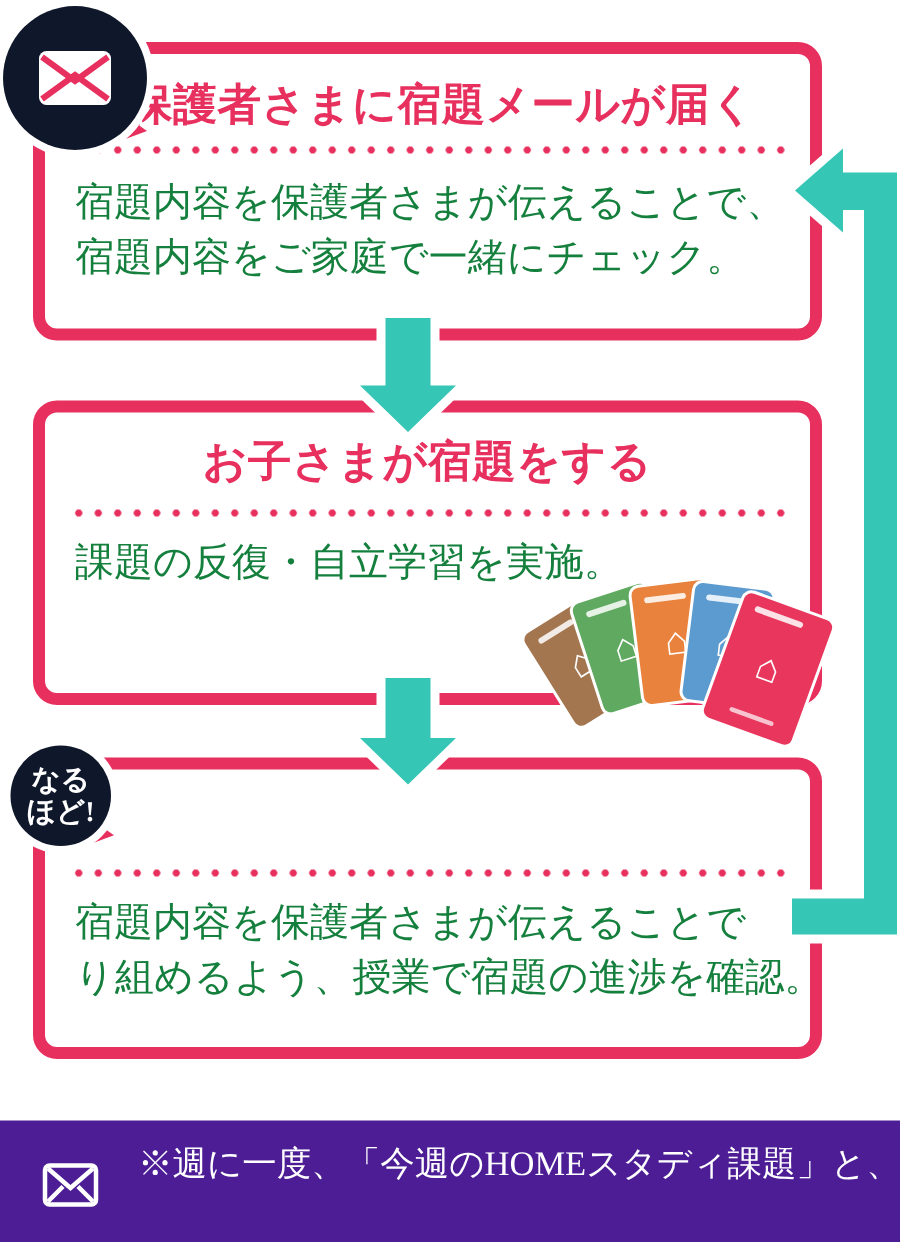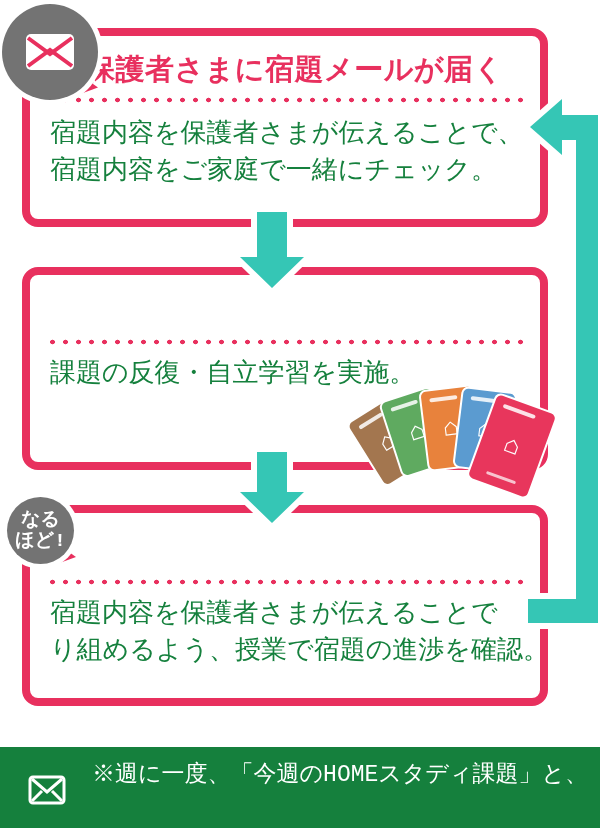--- a/index.html
+++ b/index.html
@@ -1,19 +1,19 @@
 <!DOCTYPE html>
 <html><head>
 <meta charset="utf-8">
 <style>
   html,body{margin:0;padding:0;background:#ffffff;}
   #stage{
     position:relative;width:600px;height:828px;overflow:hidden;
     background:#ffffff;
-    font-family:Liberation Mono, monospace;
+    font-family:Liberation Serif, serif;
   }
   
   .step-box{
     position:absolute;left:22px;width:526px;box-sizing:border-box;
     border:8px solid #e8305e;border-radius:16px;background:#ffffff;
   }
   #box1{top:28px;height:199px;}
   #box2{top:267px;height:203px;}
   #box3{top:505px;height:201px;}
 
@@ -37,21 +37,21 @@
   .step-body{
     position:absolute;left:50px;color:#15803d;font-size:26px;
     line-height:37px;letter-spacing:0;z-index:3;white-space:nowrap;
   }
   #body1{top:116px;}
   #body2{top:356px;}
   #body3{top:596px;}
 
   
   .badge{
-    position:absolute;background:#737373;border-radius:50%;
+    position:absolute;background:#0f172a;border-radius:50%;
     box-shadow:0 0 0 5px #ffffff;z-index:5;
     display:flex;align-items:center;justify-content:center;
   }
   #badge-mail{left:2px;top:4px;width:96px;height:96px;}
   #badge-naruhodo{left:7px;top:497px;width:67px;height:67px;flex-direction:column;}
   .badge-tail{
     position:absolute;background:#e8305e;z-index:4;
     clip-path:polygon(15% 5%,100% 65%,5% 100%);
   }
   #tail-mail{left:62px;top:64px;width:36px;height:36px;}
@@ -66,21 +66,21 @@
   }
   .booklet .house{color:#ffffff;font-size:26px;line-height:26px;}
   .booklet .tag{position:absolute;top:7px;left:15%;width:55%;height:4px;background:rgba(255,255,255,.85);border-radius:2px;}
   .booklet .foot{position:absolute;bottom:9px;left:25%;width:50%;height:3px;background:rgba(255,255,255,.7);border-radius:2px;}
 
   
   #arrows{position:absolute;left:0;top:0;z-index:7;pointer-events:none;}
 
   
   #footer{
-    position:absolute;left:0;top:747px;width:600px;height:82px;background:#15803d;z-index:8;
+    position:absolute;left:0;top:747px;width:600px;height:82px;background:#4c1d95;z-index:8;
   }
   #footer-text{
     position:absolute;left:92px;top:13px;color:#ffffff;font-size:23px;line-height:31px;white-space:nowrap;
   }
   #footer-line2{margin-left:24px;}
   #footer-mail{position:absolute;left:28px;top:28px;}
 </style>
 </head>
 <body>
 
@@ -96,20 +96,21 @@
   </div>
   <div class="badge-tail" id="tail-mail"></div>
   <div class="step-title" id="title1">保護者さまに宿題メールが届く</div>
   <div class="dotted" id="dots1"></div>
   <div class="step-body" id="body1">
     <div>宿題内容を保護者さまが伝えることで、</div>
     <div>宿題内容をご家庭で一緒にチェック。</div>
   </div>
 
   <div class="step-box" id="box2"></div>
+  <div class="step-title" id="title2">お子さまが宿題をする</div>
   <div class="dotted" id="dots2"></div>
   <div class="step-body" id="body2">
     <div>課題の反復・自立学習を実施。</div>
   </div>
   <div id="booklets">
       <div class="booklet" style="left: 0px; top: 20px; width: 50px; height: 72px; background: rgb(163, 118, 79); transform: rotate(-32deg); z-index: 1;">
         <span class="tag"></span>
         <span class="house">⌂</span>
       </div>
       <div class="booklet" style="left: 28px; top: 8px; width: 52px; height: 76px; background: rgb(95, 170, 96); transform: rotate(-18deg); z-index: 2;">

